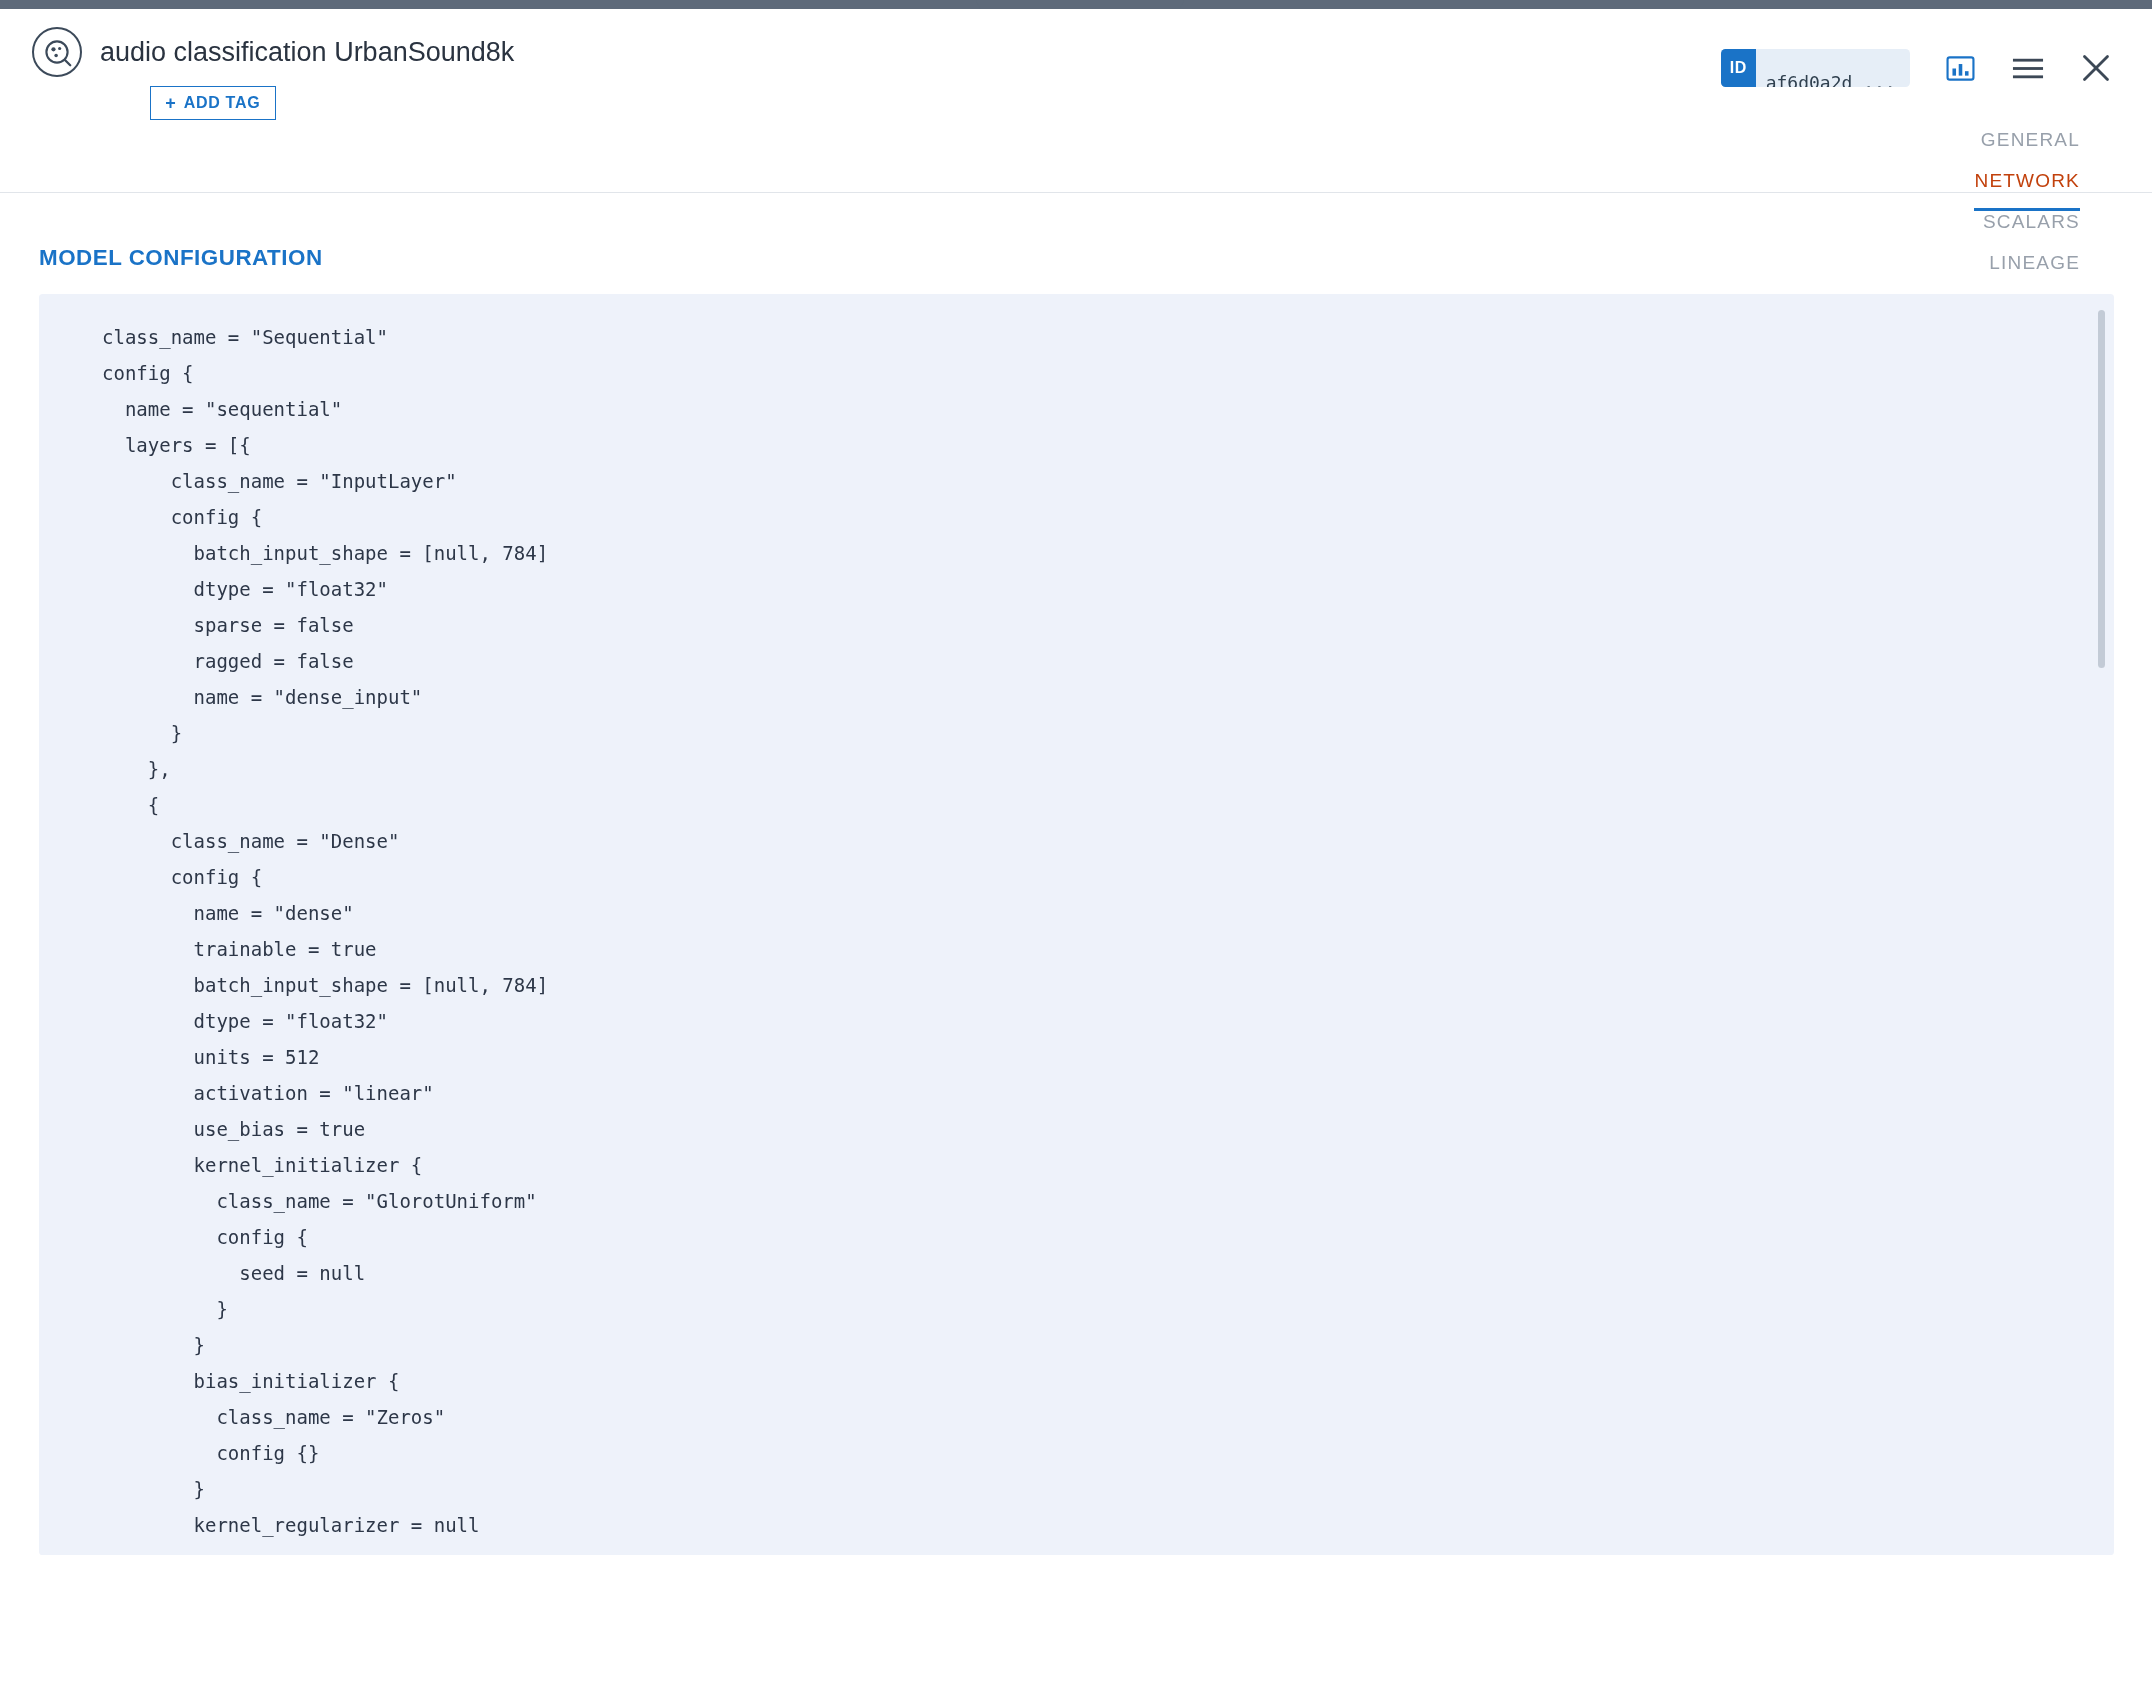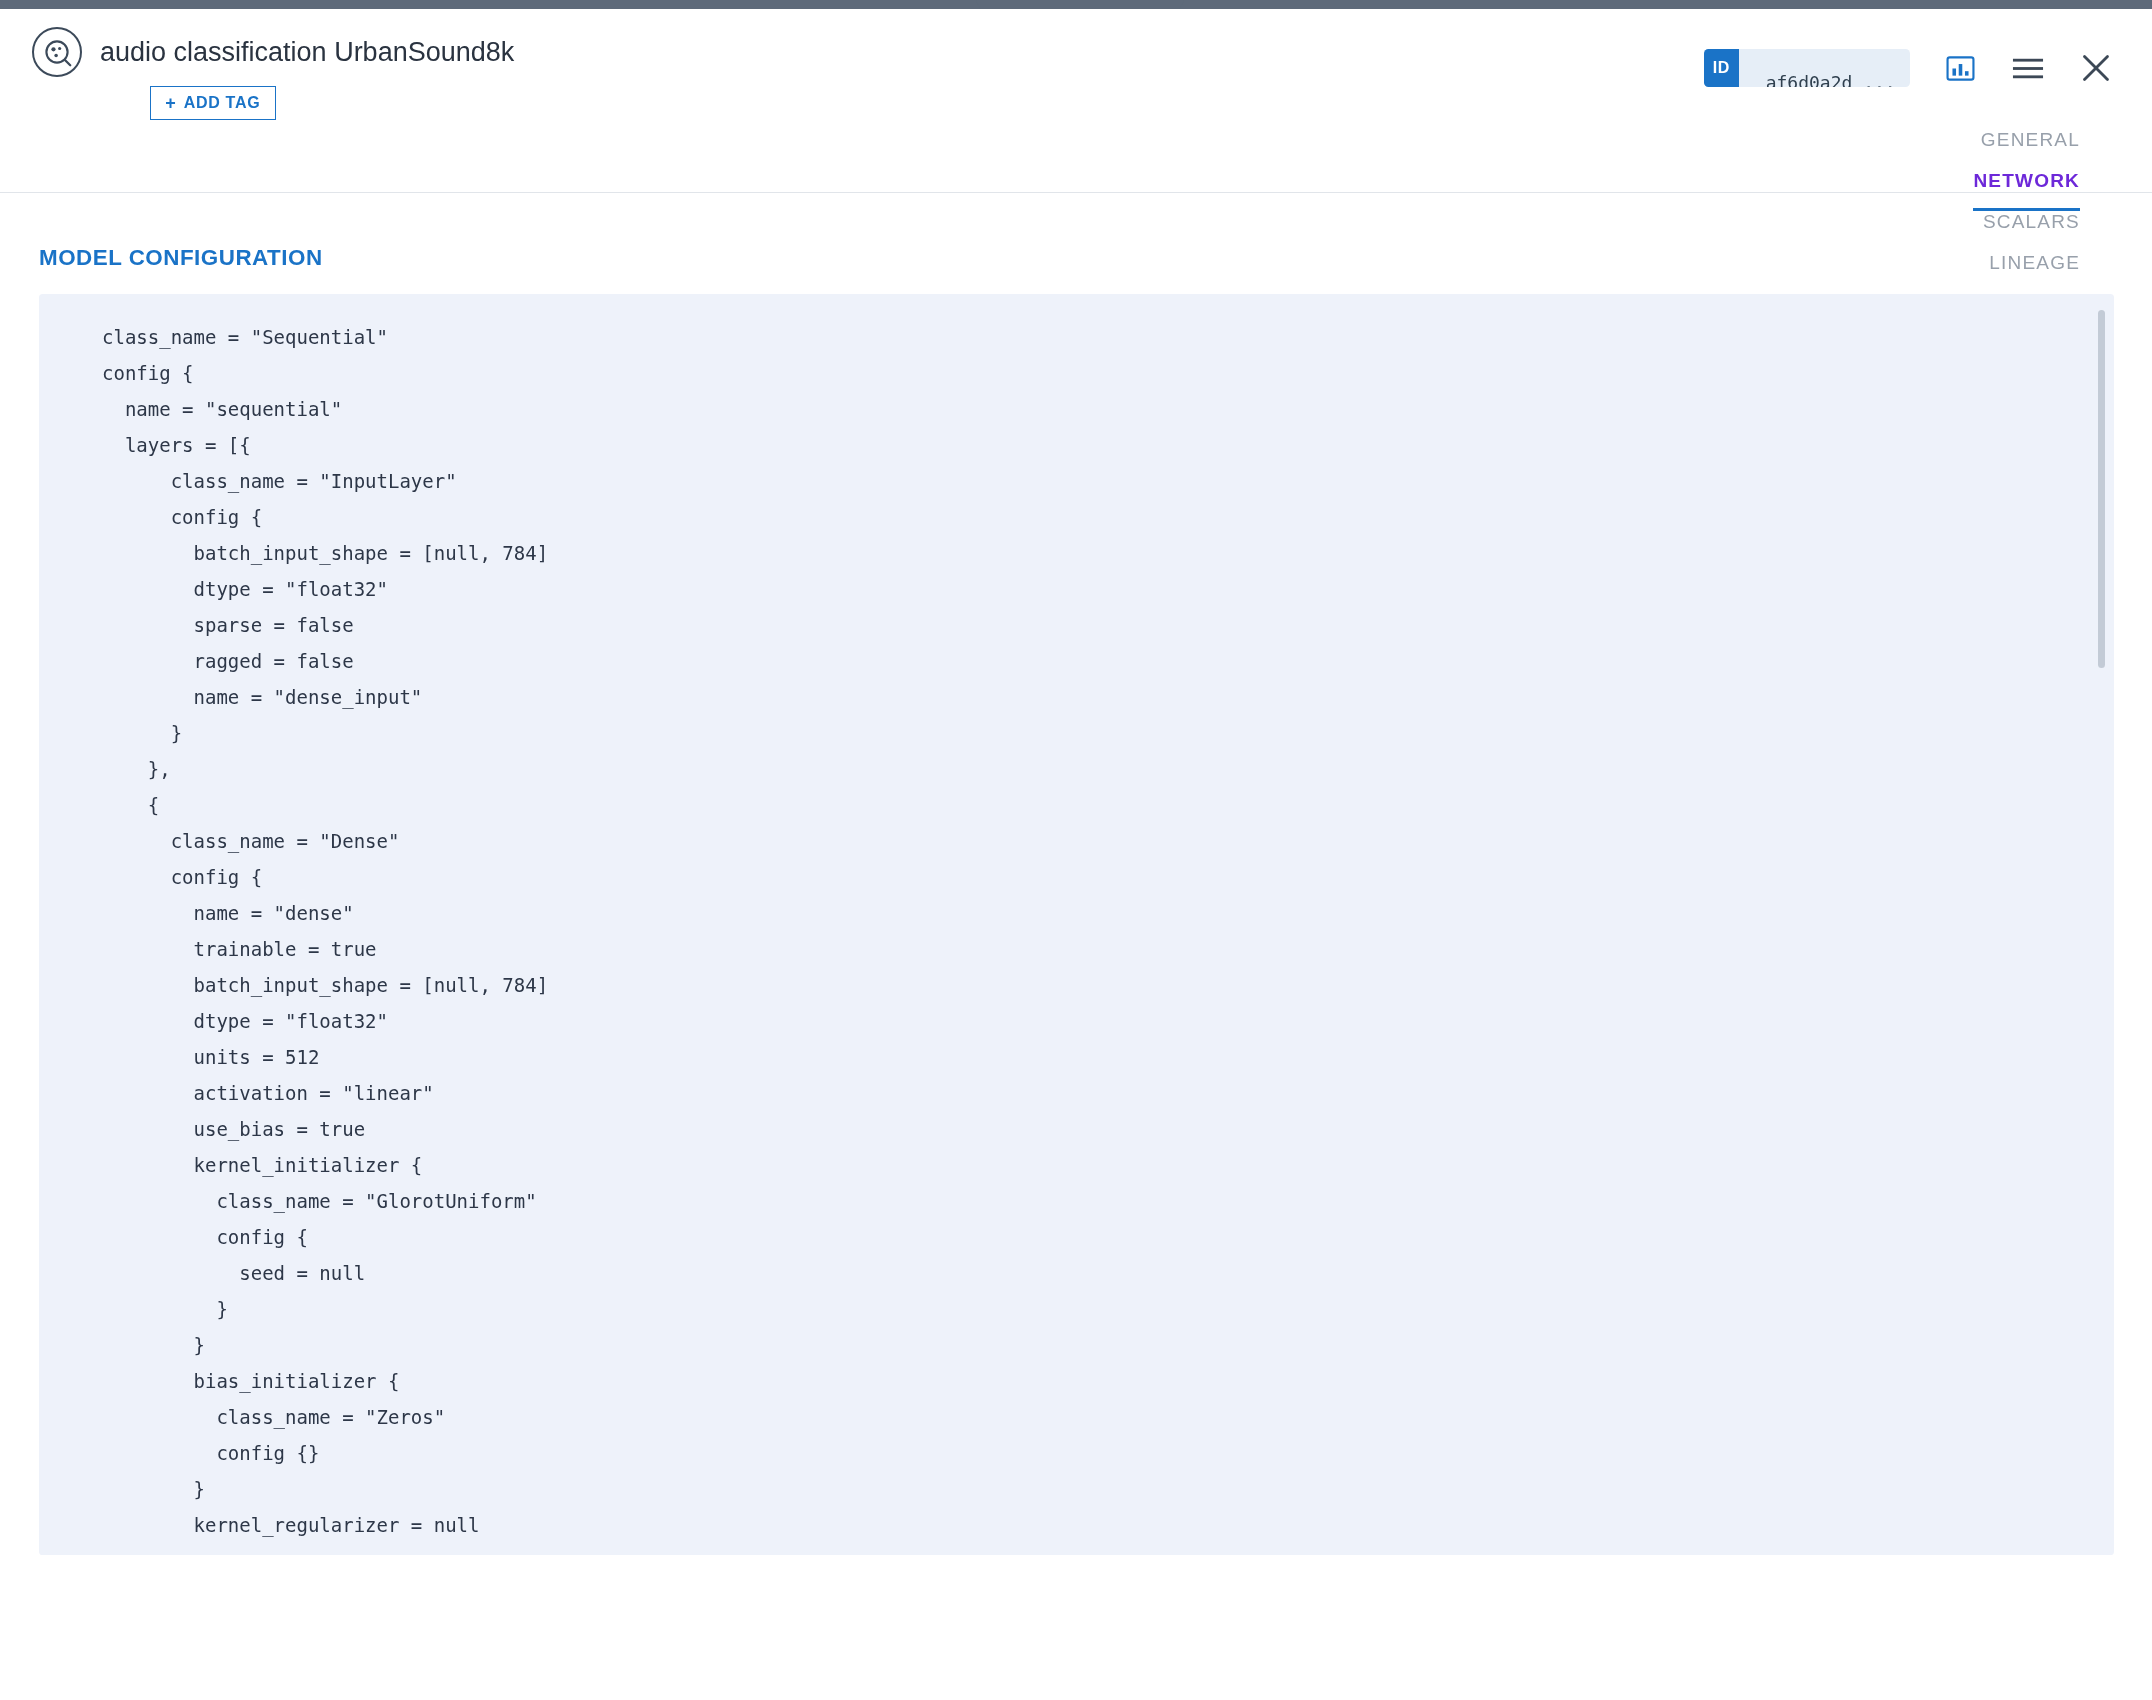--- a/index.html
+++ b/index.html
@@ -96,21 +96,21 @@
     font-weight: bold;
     height: 38px;
     display: flex; align-items: center;
     padding: 0 9px;
     letter-spacing: 0.4px;
   }
   .id-chip .id-val {
     color: #30404f;
     font-size: 18px;
     font-family: "DejaVu Sans Mono", monospace;
-    padding-left: 27px;
+    padding-left: 10px;
     white-space: nowrap;
     margin-top: 28px;
   }
   .icon-btn {
     width: 36px; height: 36px;
     display: flex; align-items: center; justify-content: center;
     cursor: pointer;
     color: #1a73c7;
   }
   .icon-btn.grey { color: #3c4856; }
@@ -170,22 +170,22 @@
     color: #98a0ab;
     padding: 0 0 16px 0;
     margin-right: 73px;
     cursor: pointer;
     border-bottom: 3.6px solid transparent;
     position: relative;
     top: 1.8px;
     white-space: nowrap;
   }
   .tab.active {
-    color: #6d28d9;
-    font-weight: bold;
+    color: #c2410c;
+    font-weight: normal;
     border-bottom-color: #1a73c7;
   }
 
   
   .section-title {
     color: #1a73c7;
     font-size: 22.4px;
     font-weight: bold;
     letter-spacing: 0.5px;
     margin: 52px 0 23px 39px;

